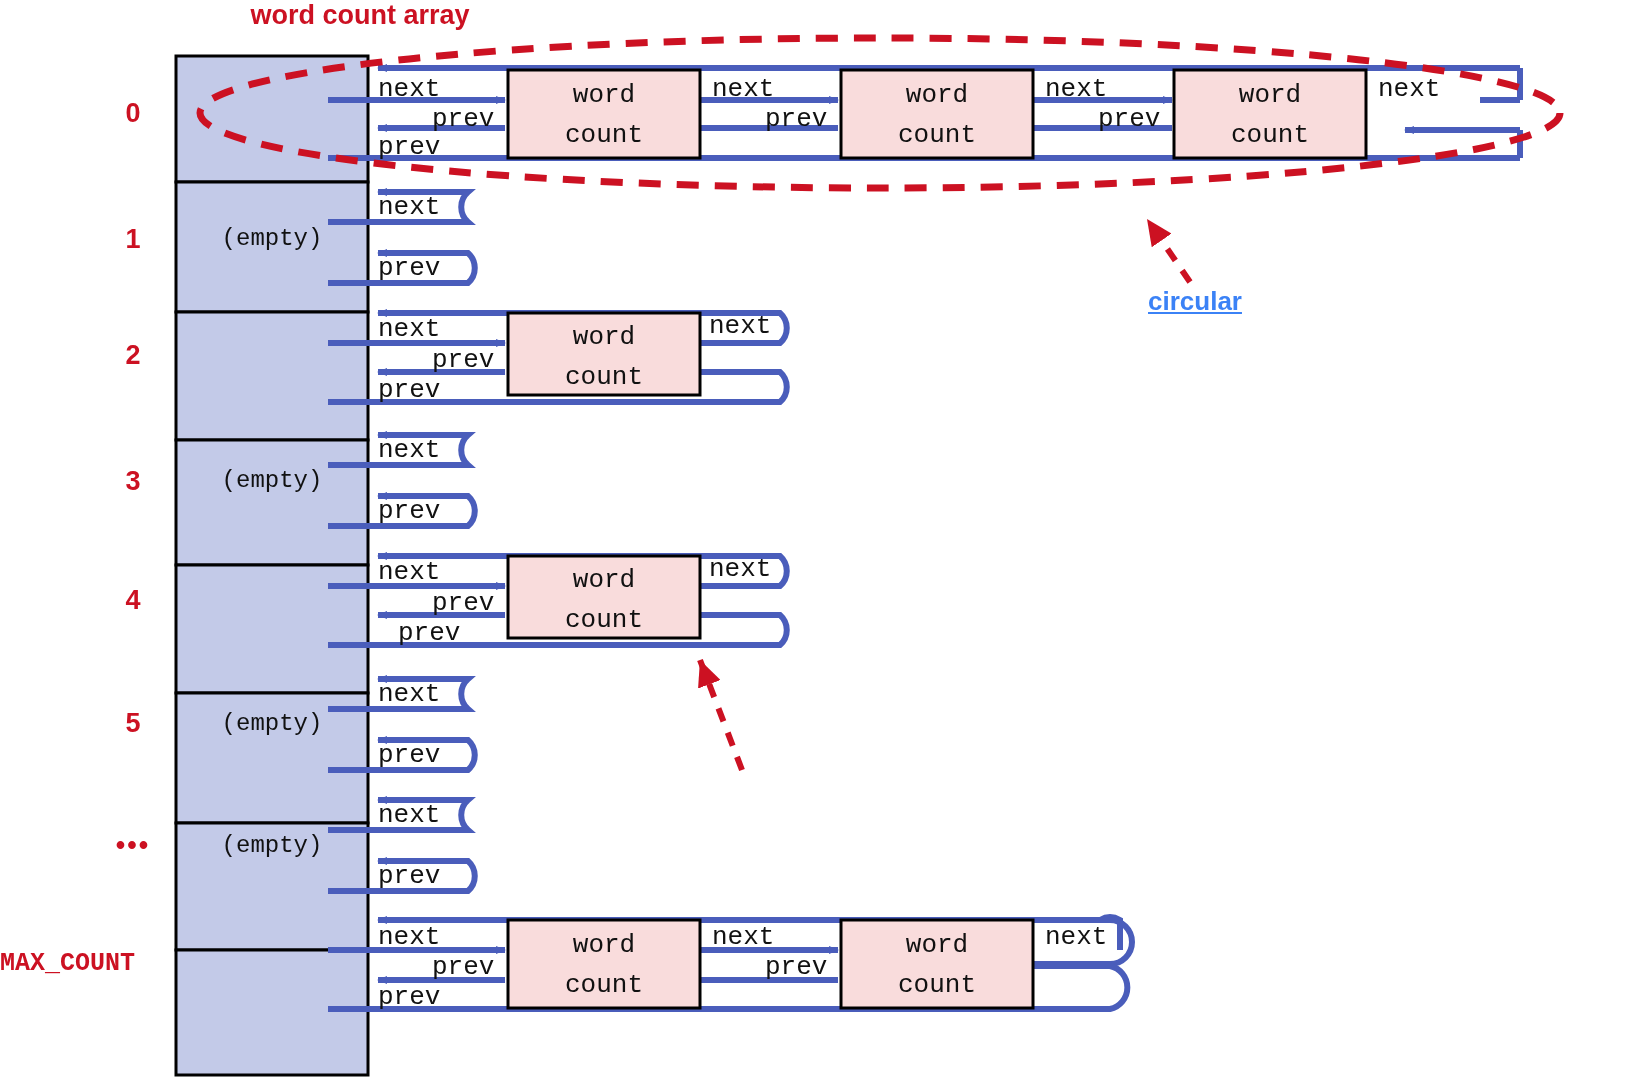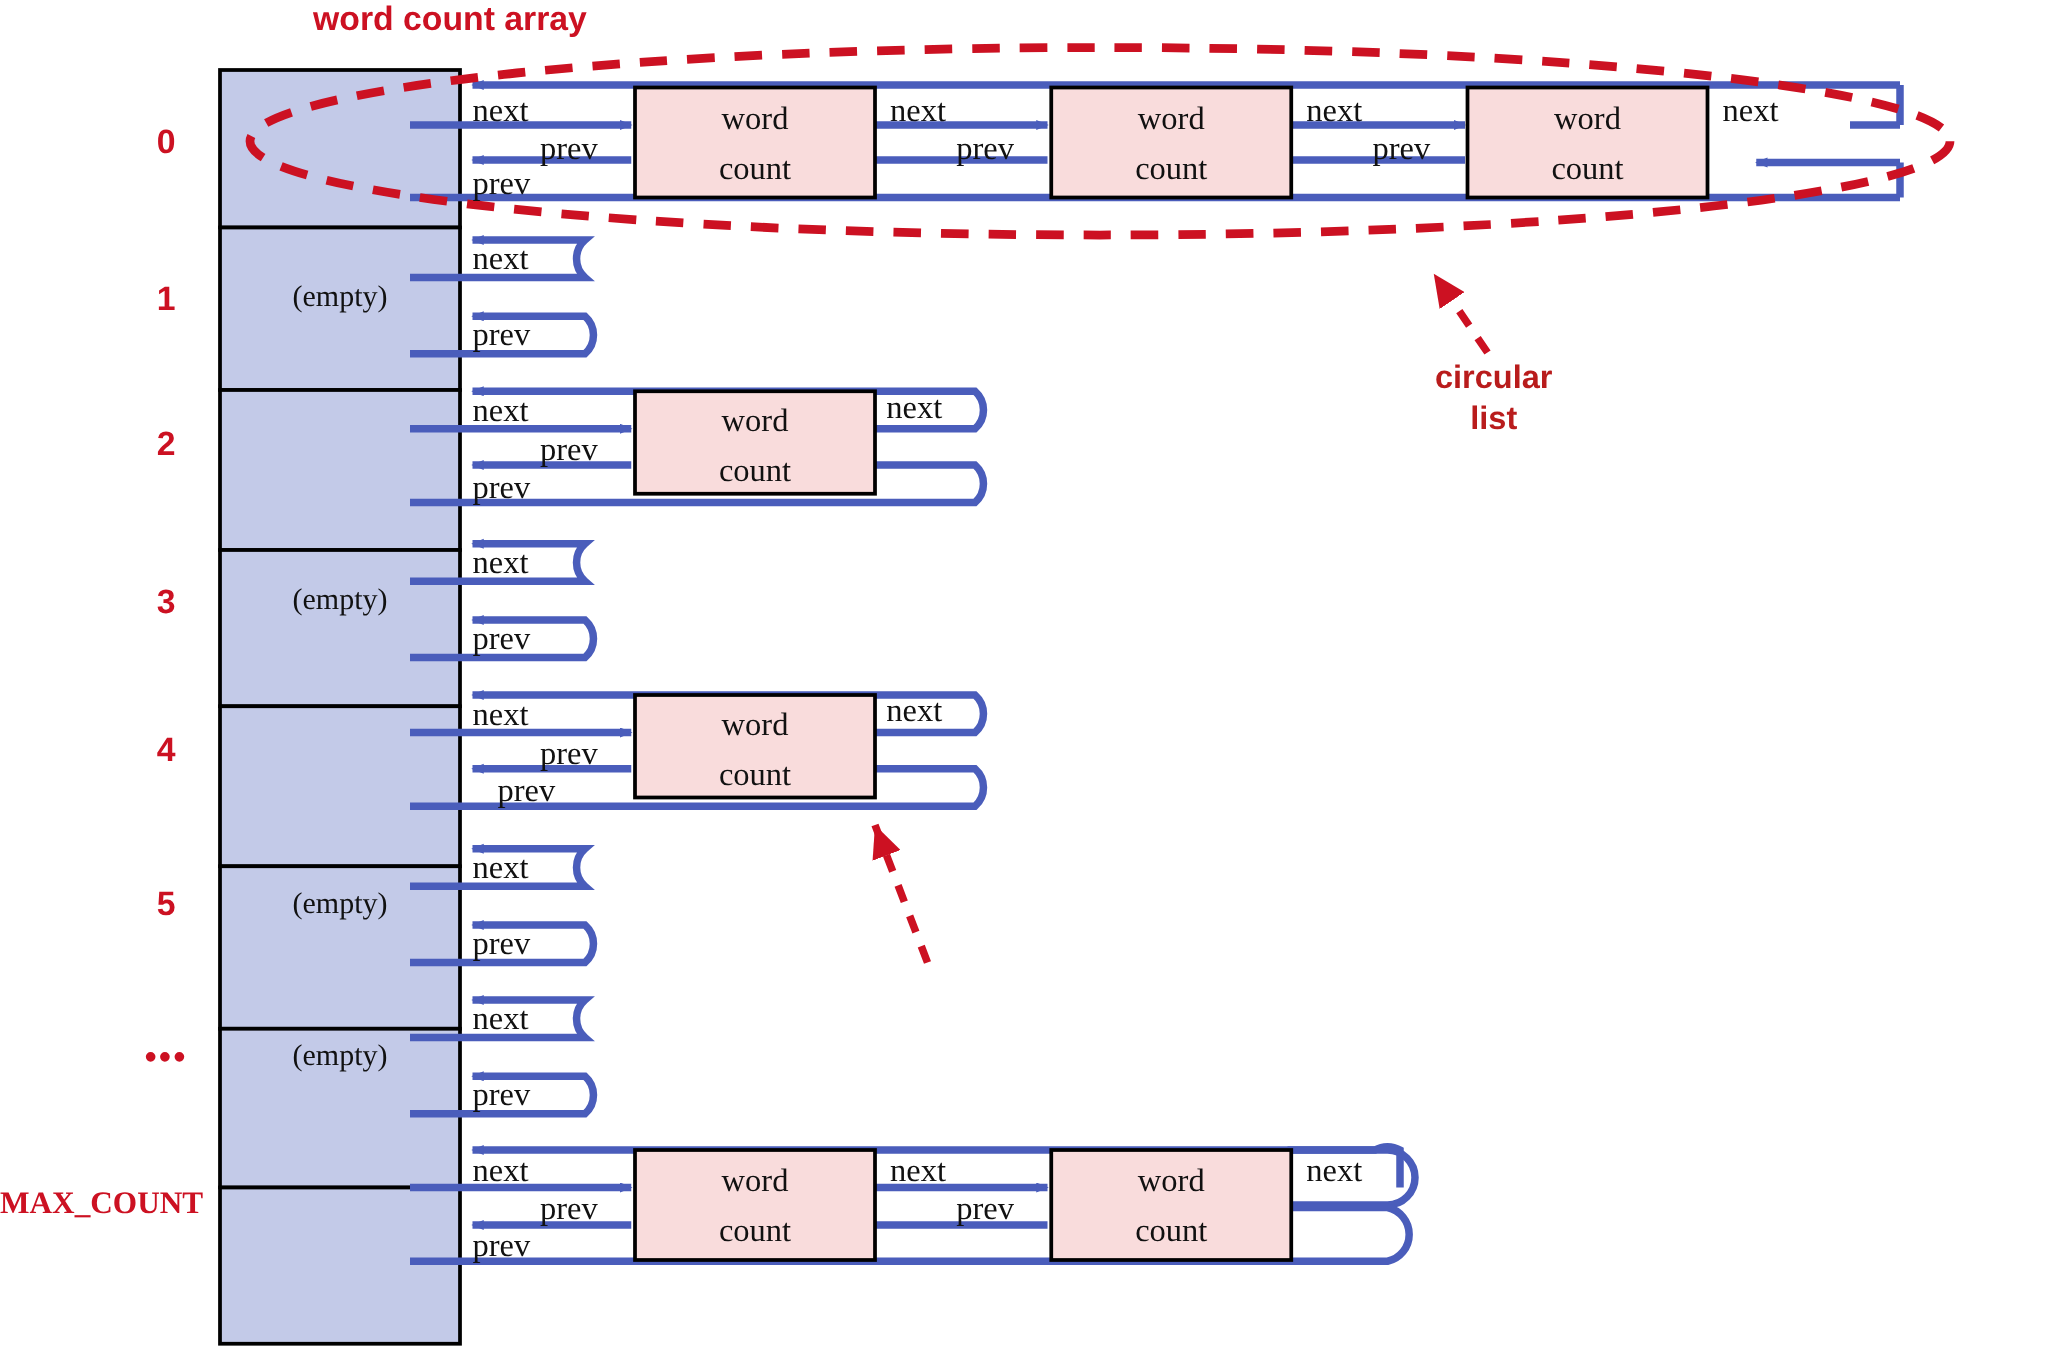--- a/index.html
+++ b/index.html
@@ -1,19 +1,19 @@
 <!DOCTYPE html>
 <html><head>
 <meta charset="utf-8">
 <style>
   html,body{margin:0;padding:0;background:#ffffff;}
   #stage{position:relative;width:1650px;height:1082px;background:#ffffff;
          font-family:"Liberation Sans",sans-serif;overflow:hidden;}
   svg{position:absolute;left:0;top:0;width:1650px;height:1082px;}
-  .mono{font-family:Liberation Serif, serif;}
+  .mono{font-family:Liberation Mono, monospace;}
   .sans{font-family:"Liberation Sans",sans-serif;}
 </style>
 </head>
 <body>
 
 <div id="stage">
 
   <svg viewBox="0 0 1650 1082">
     <defs>
       <marker id="ah" markerWidth="10" markerHeight="10" refX="9" refY="4" orient="auto" markerUnits="userSpaceOnUse">
@@ -185,19 +185,18 @@
   <div style="position:absolute;left:378px;top:982px;font-size:26px;color:#111;" class="mono">prev</div>
   <div style="position:absolute;left:712px;top:922px;font-size:26px;color:#111;" class="mono">next</div>
   <div style="position:absolute;left:765px;top:952px;font-size:26px;color:#111;" class="mono">prev</div>
   <div style="position:absolute;left:1045px;top:922px;font-size:26px;color:#111;" class="mono">next</div>
   <div style="position:absolute;left:508px;top:930px;width:192px;text-align:center;font-size:26px;color:#111;" class="mono">word</div>
   <div style="position:absolute;left:508px;top:970px;width:192px;text-align:center;font-size:26px;color:#111;" class="mono">count</div>
   <div style="position:absolute;left:841px;top:930px;width:192px;text-align:center;font-size:26px;color:#111;" class="mono">word</div>
   <div style="position:absolute;left:841px;top:970px;width:192px;text-align:center;font-size:26px;color:#111;" class="mono">count</div>
 
   <div style="position:absolute;left:1075px;top:285px;width:240px;text-align:center;
-              color:#b91c1c;font-weight:bold;font-size:26px;line-height:33px;">
+              color:#3b82f6;font-weight:bold;font-size:26px;line-height:33px;text-decoration:underline;">
     <div class="sans">circular</div>
-    <div class="sans">list</div>
   </div>
 
 
 </div>
 
 </body></html>

